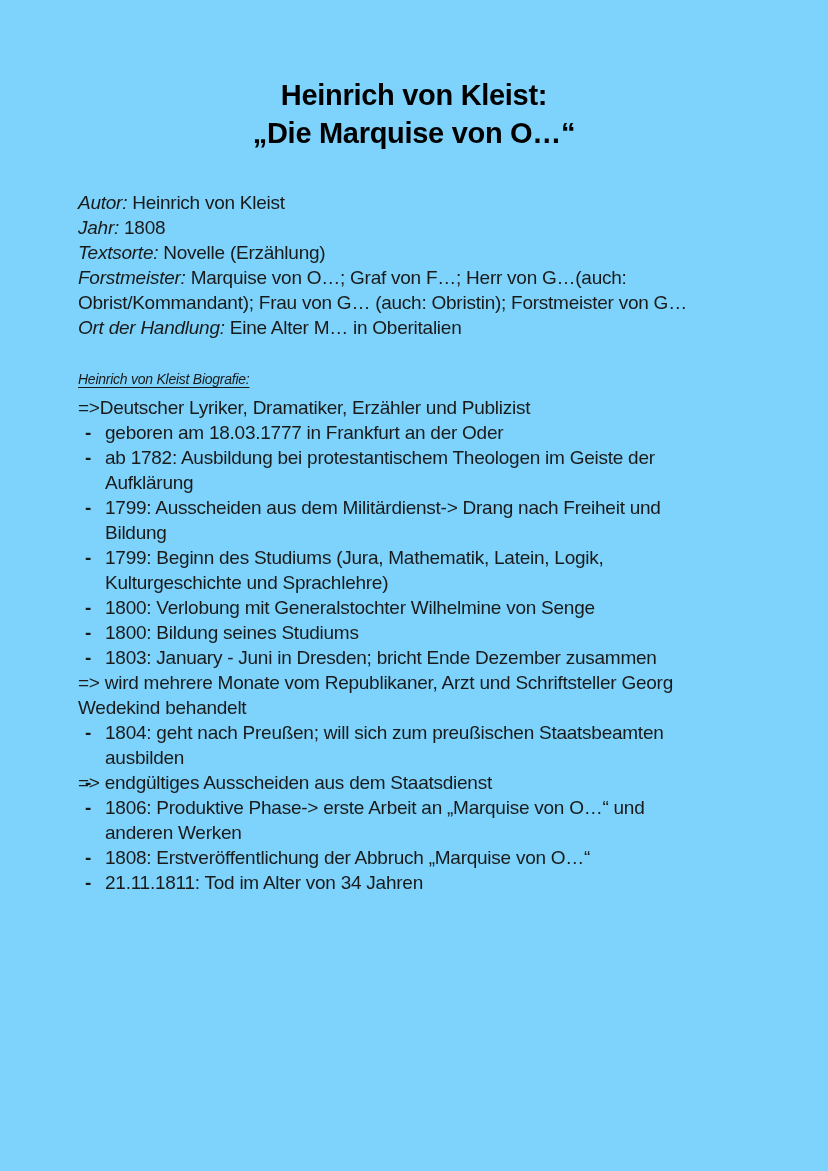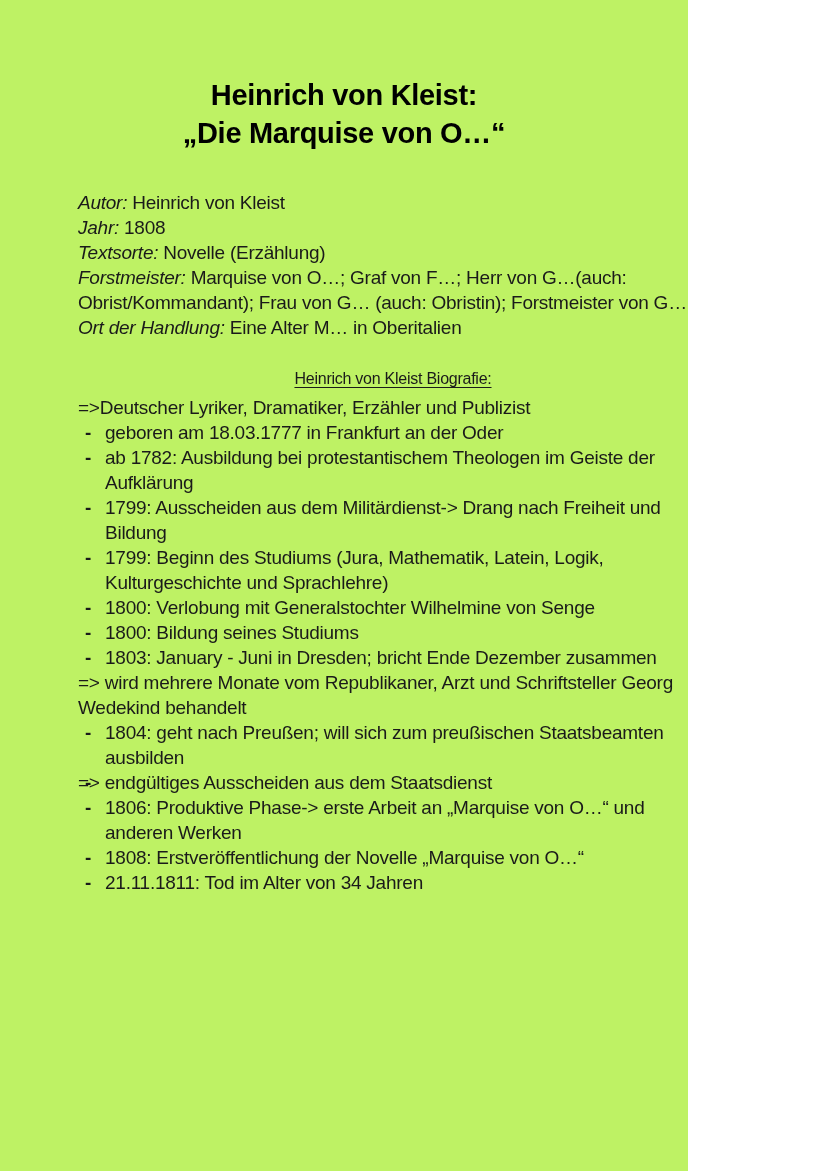--- a/index.html
+++ b/index.html
@@ -2,23 +2,23 @@
 <html><head>
 <meta charset="utf-8">
 <style>
   html, body {
     margin: 0;
     padding: 0;
     background: #ffffff;
   }
   .page {
     position: relative;
-    width: 688px;
+    width: 828px;
     height: 1171px;
-    background: #bef264;
+    background: #7dd3fc;
     overflow: hidden;
     font-family: "Liberation Sans", sans-serif;
     color: #1a1a1a;
     letter-spacing: -0.25px;
   }
   .doc-title {
     padding-top: 76px;
     text-align: center;
     font-weight: bold;
     font-size: 29px;
@@ -35,26 +35,26 @@
   }
   .meta-block {
     margin-top: 38px;
     width: 690px;
   }
   .meta-label {
     font-style: italic;
   }
   .bio-heading {
     margin-top: 26px;
-    font-size: 16px;
+    font-style: italic;
+    font-size: 14px;
     line-height: 26px;
     text-decoration: underline;
     text-underline-offset: 3px;
     width: 630px;
-    text-align: center;
   }
   .bio-list {
     margin-top: 3px;
     width: 630px;
   }
   .bio-item.arrow {
     width: 630px;
   }
   .bio-item.bullet {
     position: relative;
@@ -149,21 +149,21 @@
       </div>
       <div class="bio-item arrow">
         <span class="item-text">=&gt; endgültiges Ausscheiden aus dem Staatsdienst</span>
       </div>
       <div class="bio-item bullet">
         <span class="bullet-marker">-</span>
         <span class="item-text">1806: Produktive Phase-&gt; erste Arbeit an „Marquise von O…“ und anderen Werken</span>
       </div>
       <div class="bio-item bullet">
         <span class="bullet-marker">-</span>
-        <span class="item-text">1808: Erstveröffentlichung der Novelle „Marquise von O…“</span>
+        <span class="item-text">1808: Erstveröffentlichung der Abbruch „Marquise von O…“</span>
       </div>
       <div class="bio-item bullet">
         <span class="bullet-marker">-</span>
         <span class="item-text">21.11.1811: Tod im Alter von 34 Jahren</span>
       </div>
     </div>
 
   </div>
 </div>
 

